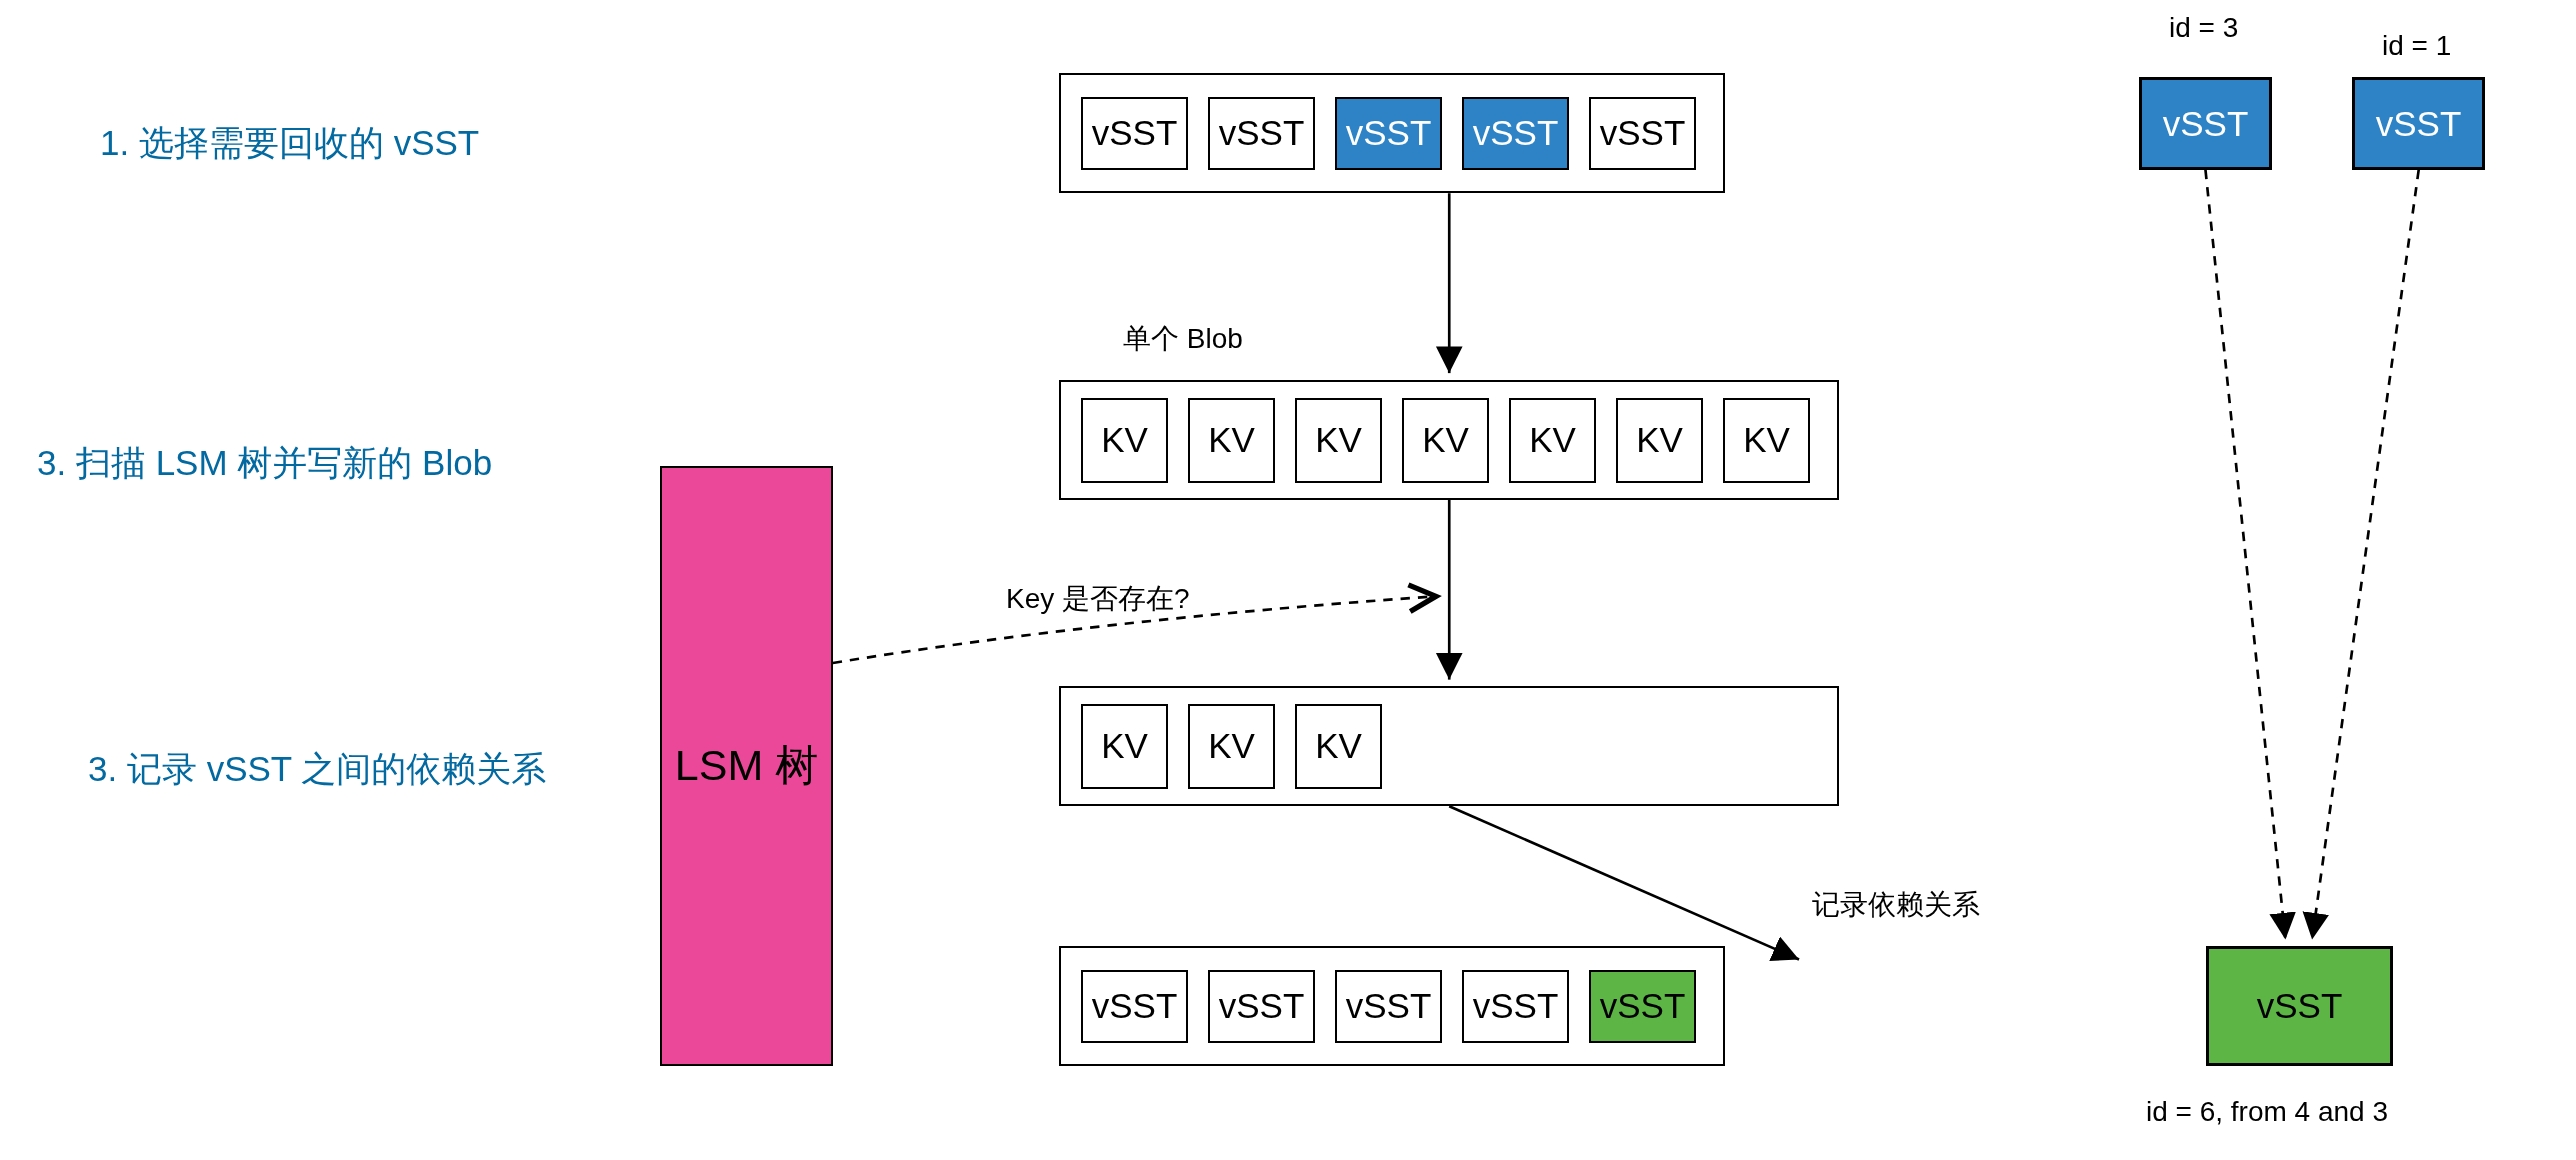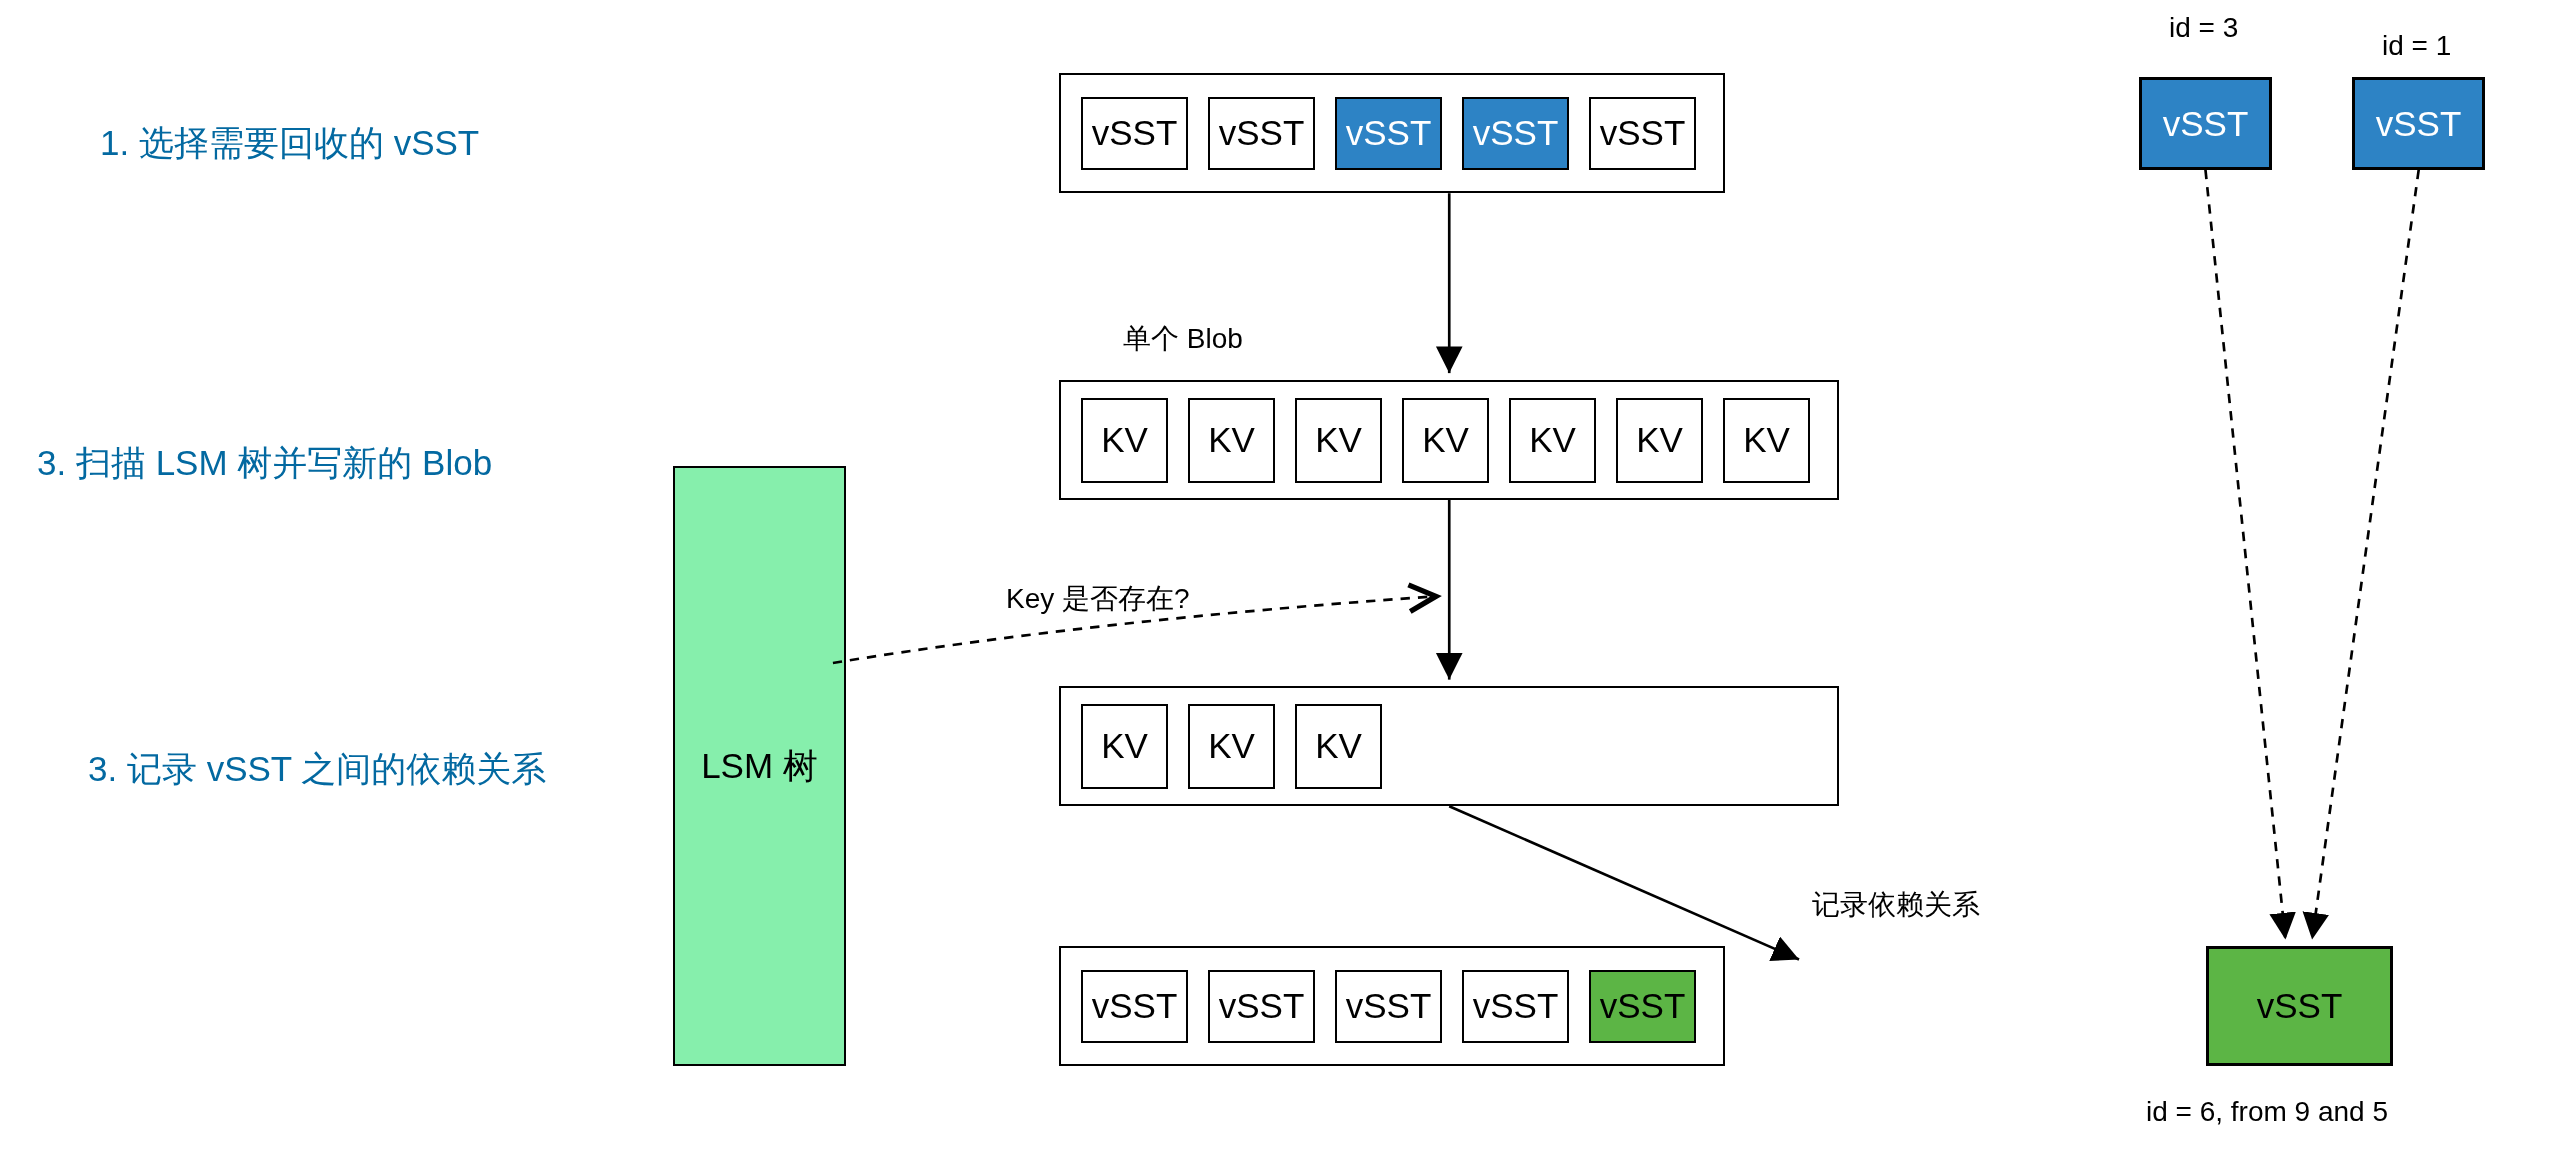--- a/index.html
+++ b/index.html
@@ -41,26 +41,25 @@
     font-size: 35px;
   }
   .vsst { width: 107px; height: 73px; }
   .kv { width: 87px; height: 85px; }
   .blue { background: #2D83C5; color: #fff; border-color: #000; }
   .green { background: #5CB545; color: #000; border-color: #000; }
   .dashed { border-style: dashed; }
   .lsm {
     position: absolute;
     border: 2.7px solid #000;
-    background: #86efac;
+    background: #ec4899;
     display: flex;
     align-items: center;
     justify-content: center;
-    font-size: 35px;
-    margin-left: 13px;
+    font-size: 43px;
   }
   svg.overlay {
     position: absolute;
     top: 0; left: 0;
     width: 2576px;
     height: 1160px;
     pointer-events: none;
   }
   .free-box {
     position: absolute;
@@ -119,21 +118,21 @@
 </div>
 
 <div class="small-label" style="left:2169px; top:12px;">id = 3</div>
 <div class="small-label" style="left:2382px; top:30px;">id = 1</div>
 
 <div class="free-box blue dashed" style="left:2139px; top:77px; width:133px; height:93px;">vSST</div>
 <div class="free-box blue dashed" style="left:2352px; top:77px; width:133px; height:93px;">vSST</div>
 
 <div class="free-box green" style="left:2206px; top:946px; width:187px; height:120px;">vSST</div>
 
-<div class="small-label" style="left:2146px; top:1096px;">id = 6, from 9 and 5</div>
+<div class="small-label" style="left:2146px; top:1096px;">id = 6, from 4 and 3</div>
 
 <svg class="overlay" viewBox="0 0 3866 1741" width="2576" height="1160">
   <defs>
     <marker id="arrow" markerWidth="12" markerHeight="12" refX="10" refY="5" orient="auto" markerUnits="strokeWidth">
       <path d="M0,0 L10,5 L0,10 z" fill="#000"></path>
     </marker>
     <marker id="arrow-open" markerWidth="14" markerHeight="14" refX="11" refY="6" orient="auto" markerUnits="strokeWidth">
       <path d="M1,1 L11,6 L1,11" fill="none" stroke="#000" stroke-width="2"></path>
     </marker>
   </defs>

